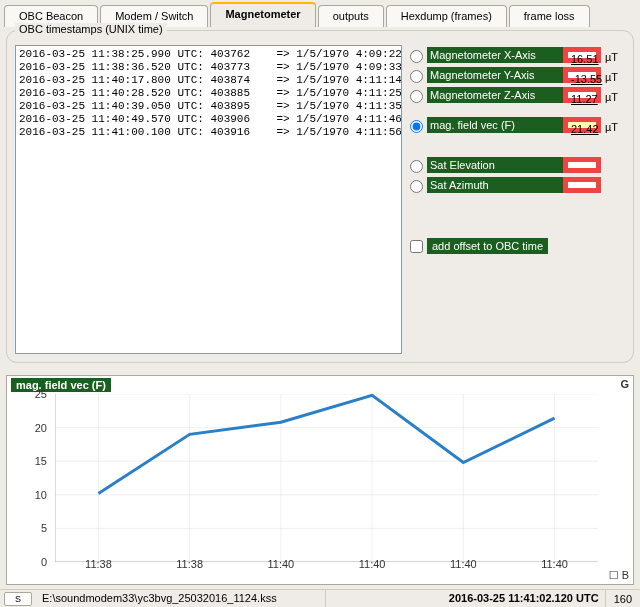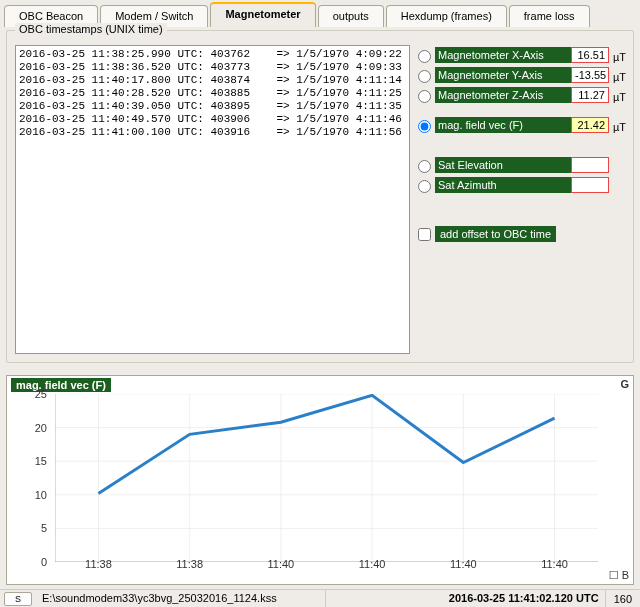--- a/index.html
+++ b/index.html
@@ -45,27 +45,27 @@
     background: #efebe7;
     font-weight: bold;
     border-color: #ffb700 #aca899 #efebe7 #aca899;
     border-top-width: 2px;
     z-index: 2;
   }
   
   .group {
     margin: 2px 6px 4px 6px;
     border: 1px solid #d0ccc0;
-    border-radius: 2px;
+    border-radius: 11px;
     position: absolute;
     left: 0;
     right: 0;
     top: 28px;
     bottom: 240px;
-    padding: 8px 0 8px 8px;
+    padding: 8px 8px 8px 8px;
   }
   .group-title {
     position: absolute;
     top: -8px;
     left: 8px;
     background: #efebe7;
     padding: 0 4px;
     font-size: 11px;
   }
   .inner {
@@ -107,40 +107,41 @@
     line-height: 14px;
   }
   .row .lbl.sel {
     background: #1b5e20; 
     color: #fff;
   }
   .row .val {
     width: 38px;
     height: 16px;
     line-height: 14px;
-    border: 1px solid #ef4444;
+    border: 5px solid #ef4444;
     background: #fff;
     text-align: right;
     padding: 0 3px;
     font-size: 11px;
+    text-decoration: underline;
   }
   .row .val.sel {
     background: #ffffb0;
   }
   .row .unit {
     width: 24px;
     text-align: left;
     padding-left: 4px;
   }
   .gap { height: 10px; }
   .chk-row {
     display: flex;
     align-items: center;
     height: 18px;
-    margin-top: 32px;
+    margin-top: 44px;
   }
   .chk-row input { margin: 0 4px 0 0; }
   .chk-row .lbl {
     background: #1b5e20;
     color: #fff;
     padding: 1px 5px;
     height: 16px;
     line-height: 14px;
   }
 

